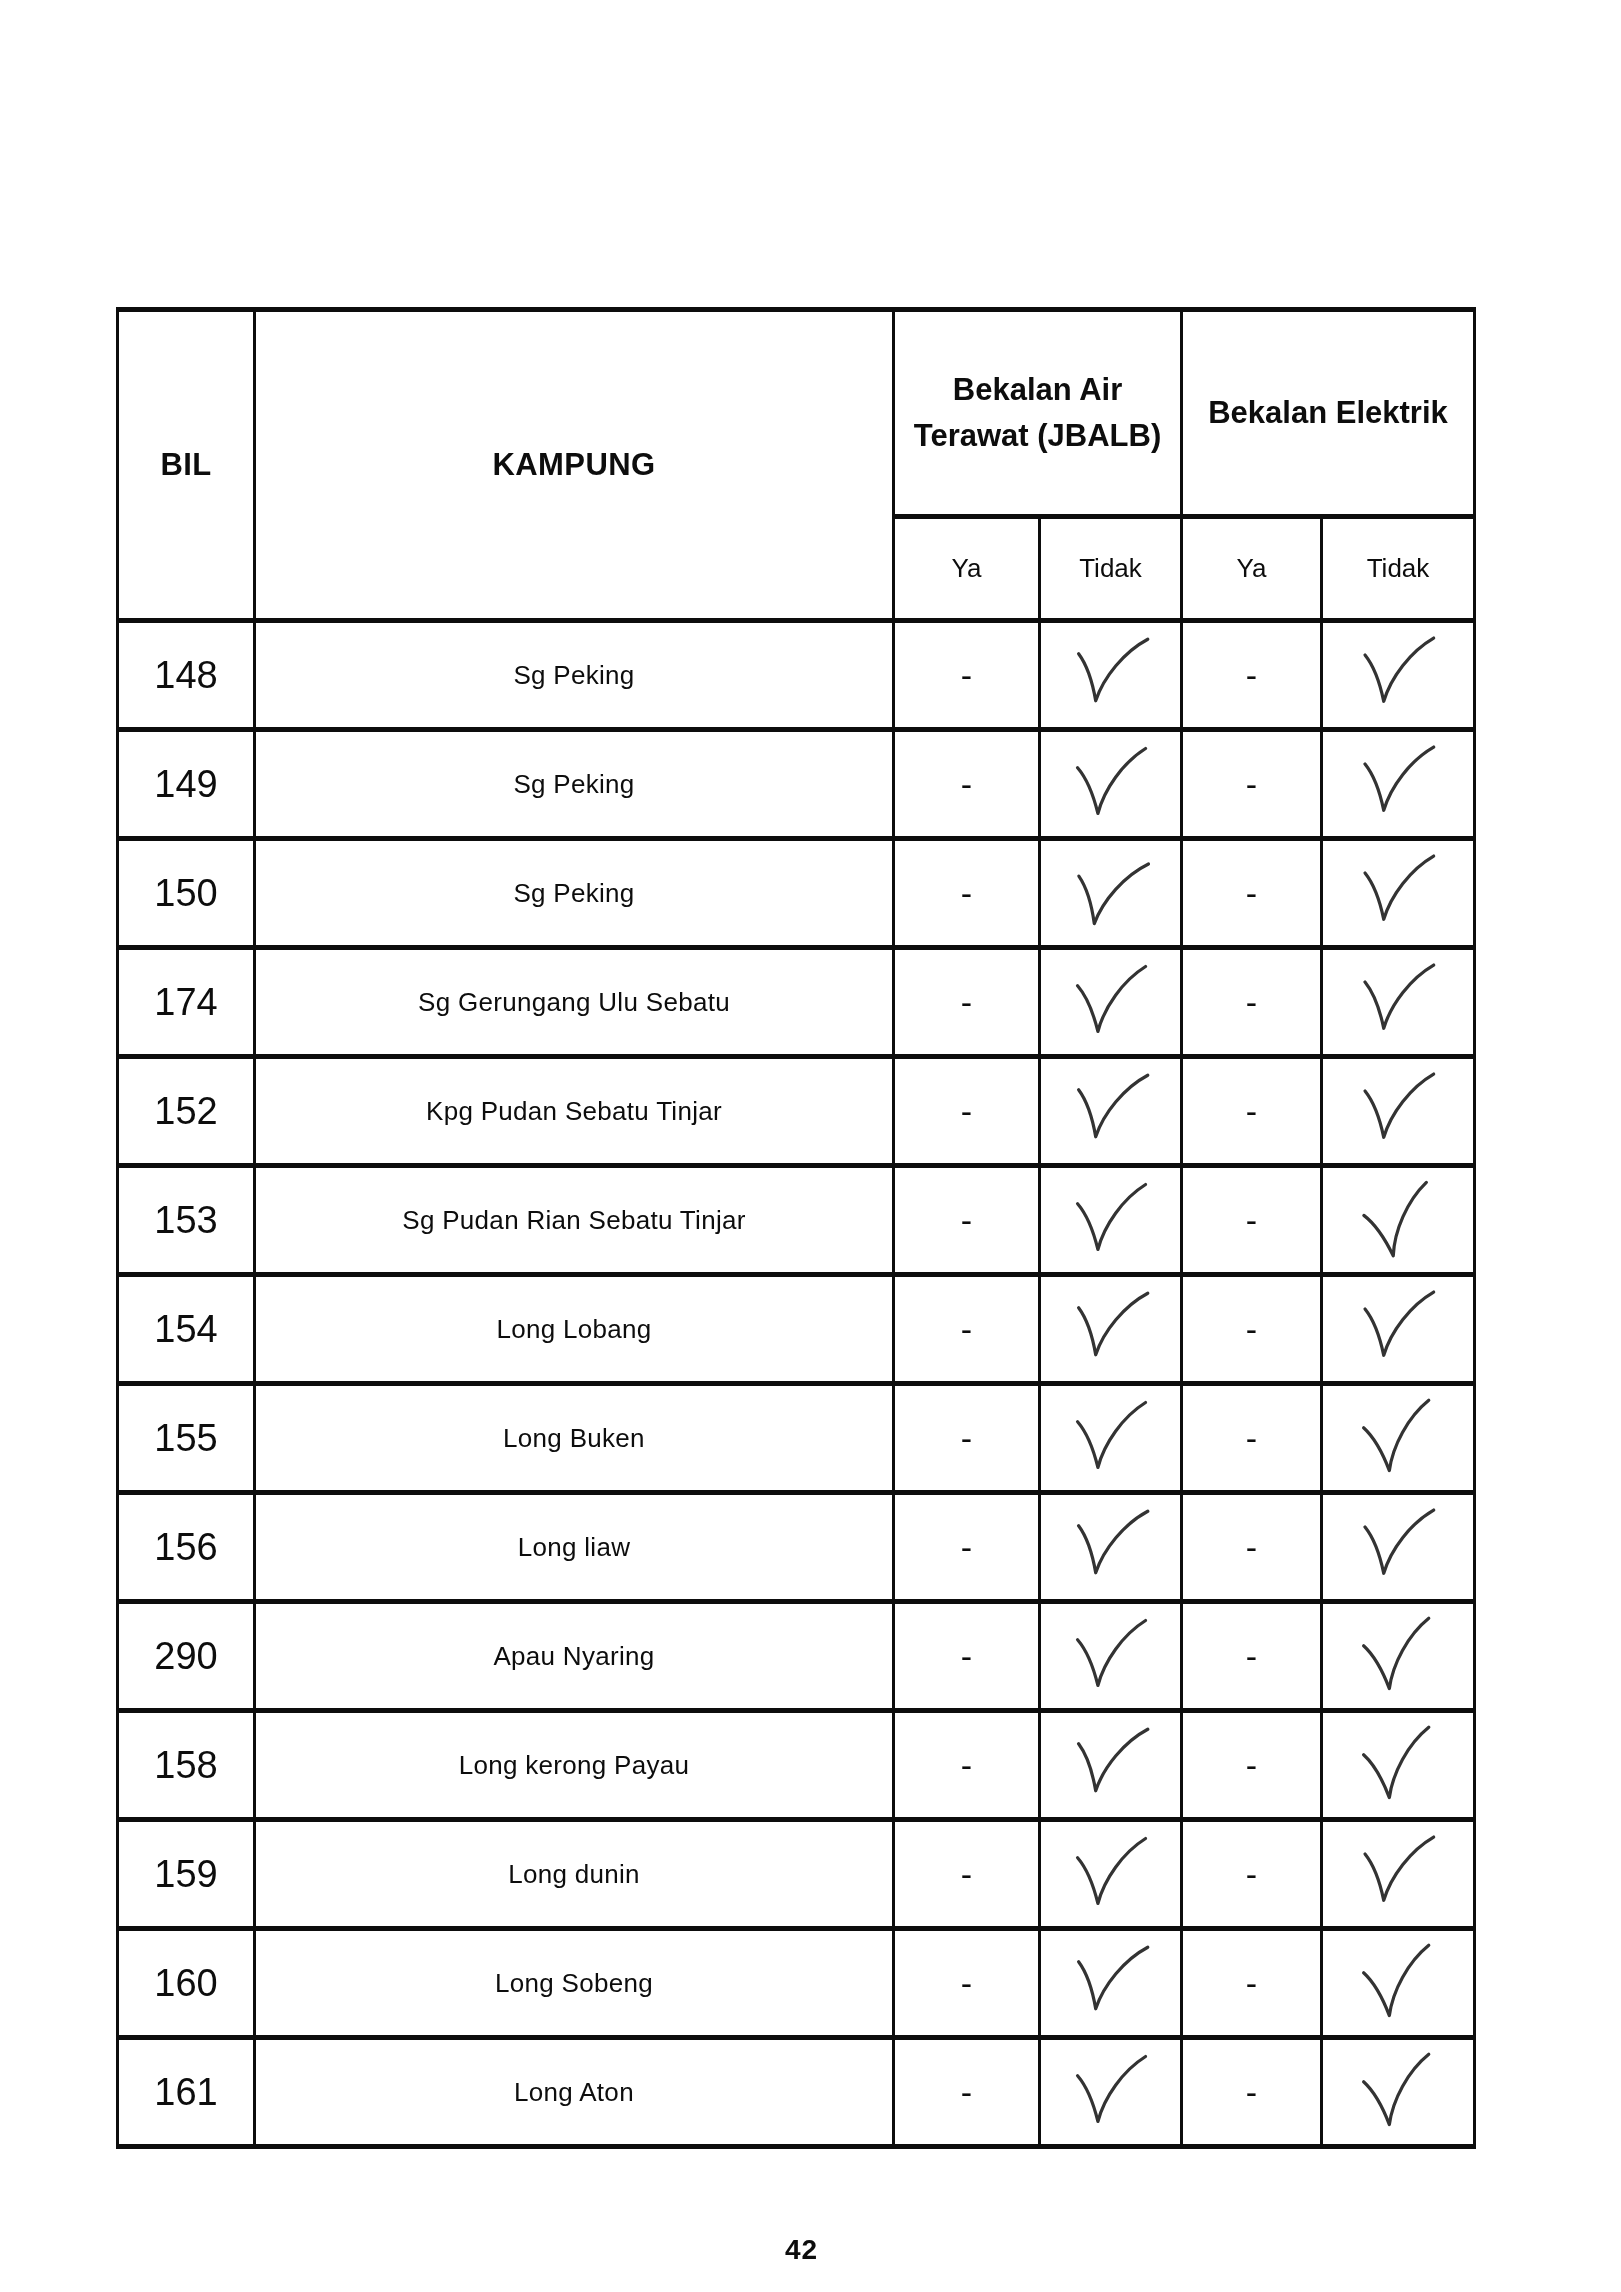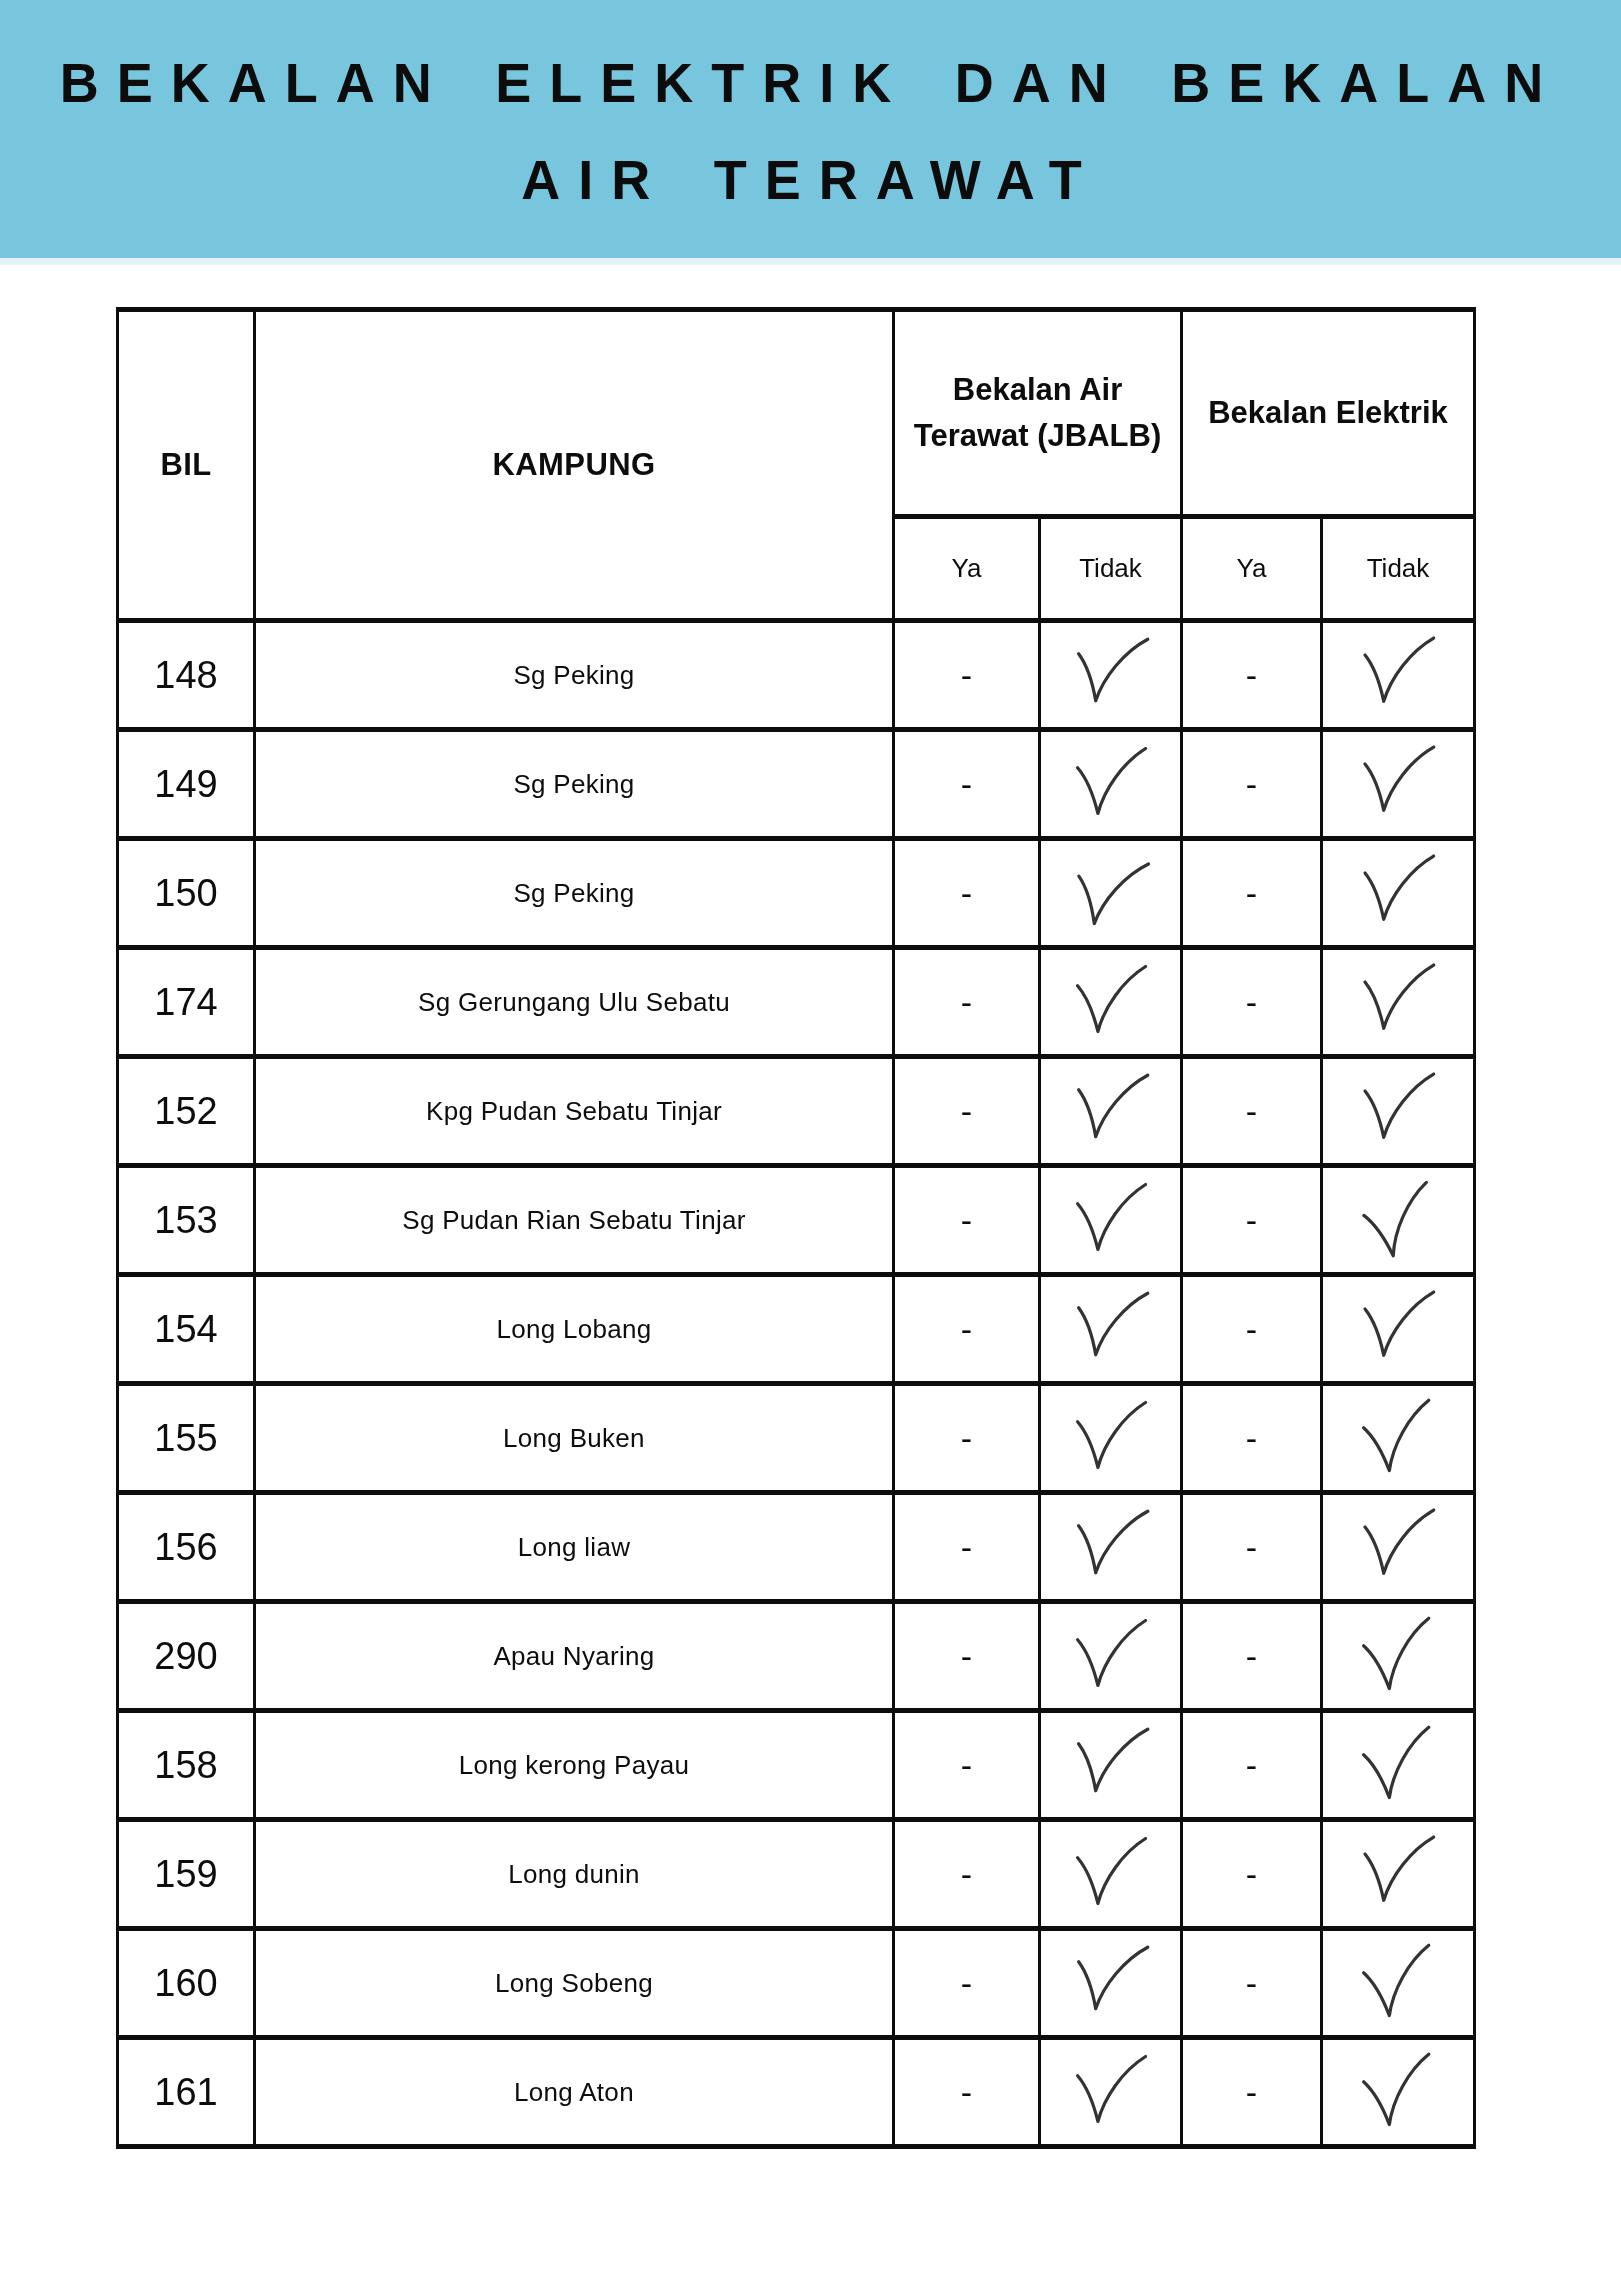--- a/index.html
+++ b/index.html
@@ -122,26 +122,20 @@
     font-size: 28px;
     font-weight: 700;
     letter-spacing: 0.9px;
   }
 </style>
 </head>
 <body>
 
 <div class="page">
 
-  <header class="banner">
-    <div class="banner-title">
-      <div>BEKALAN ELEKTRIK DAN BEKALAN</div>
-      <div>AIR TERAWAT</div>
-    </div>
-  </header>
 
   <table class="data-table">
     <colgroup>
       <col class="c-bil">
         <col class="c-kampung">
       <col class="c-ay">
         <col class="c-at">
       <col class="c-ey">
         <col class="c-et">
     </colgroup>
@@ -449,14 +443,15 @@
   <span class="check-wrap">
     <svg viewBox="0 0 100 92" xmlns="http://www.w3.org/2000/svg">
       <path d="M13 28 C 21 38, 29 56, 34 80 C 42 53, 64 24, 90 9" fill="none" stroke="#333333" stroke-width="3.6" stroke-linecap="round" stroke-linejoin="round"></path>
     </svg>
   </span>
 </td>
   </tr>
 </tbody>
   </table>
 
+  <div class="page-number">42</div>
 </div>
 
 
 </body></html>

